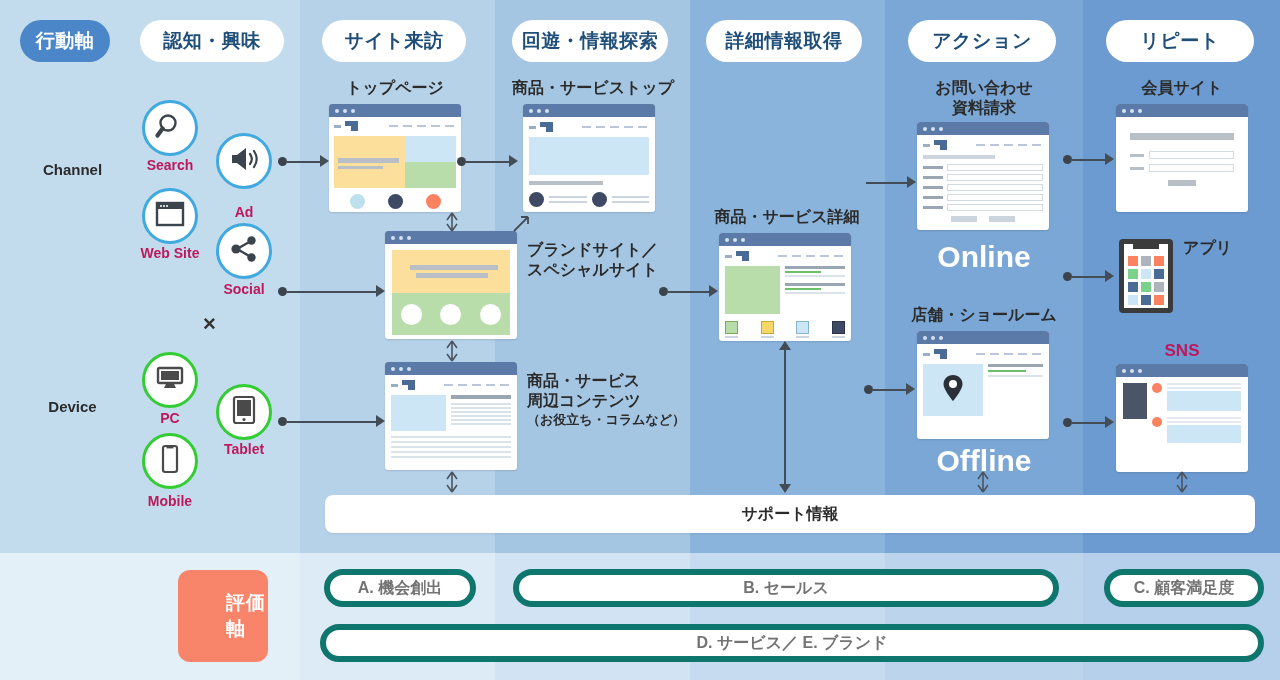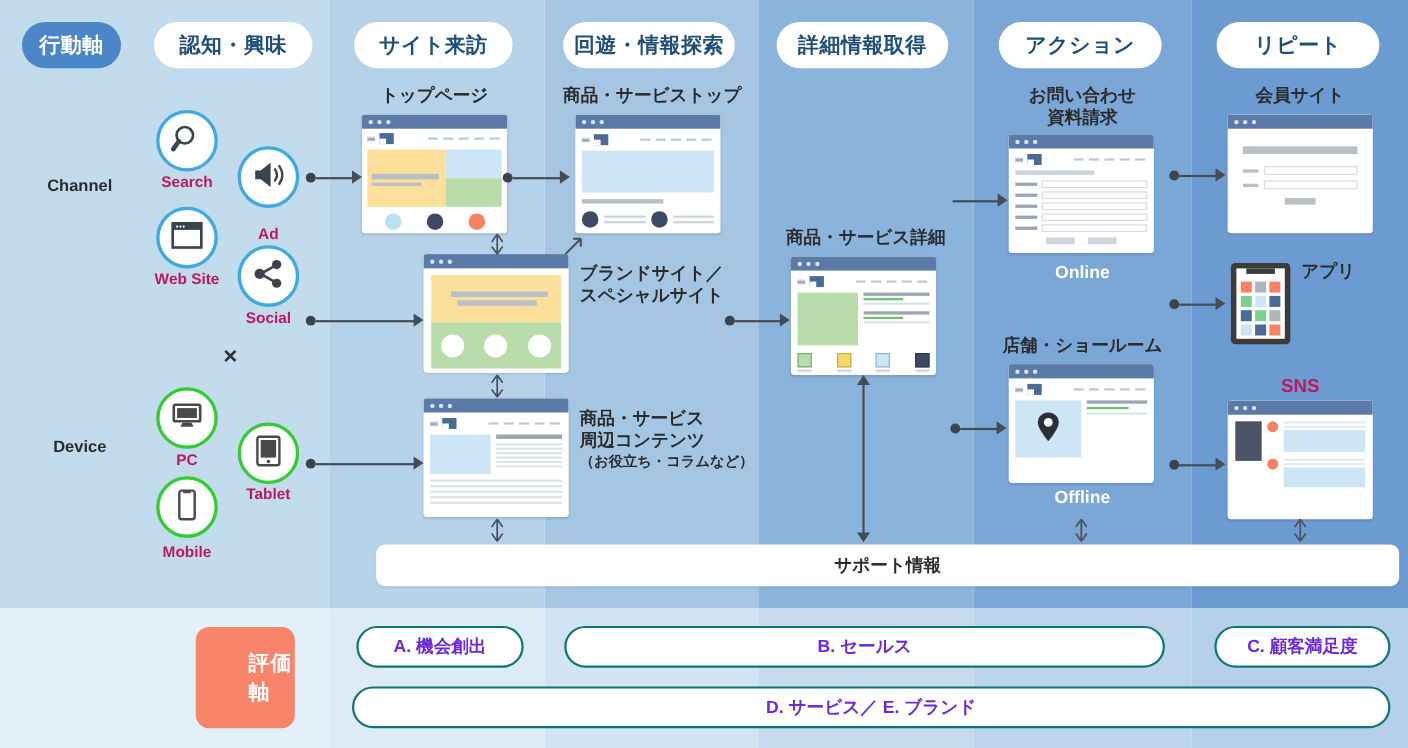--- a/index.html
+++ b/index.html
@@ -39,21 +39,21 @@
   .pill.axis { background:#4a86c8; color:#ffffff; }
 
   
   .lbl {
     position:absolute; color:#2b2b2b; font-weight:bold;
     line-height:1.22; white-space:pre; text-align:center;
   }
   .lbl.jp { font-size:16px; }
   .lbl.sm { font-size:13px; font-weight:bold; }
   .lbl.en { font-size:14px; font-weight:bold; color:#be185d; }
-  .lbl.white { color:#ffffff; font-size:16px; font-weight:bold; }
+  .lbl.white { color:#ffffff; font-size:30px; font-weight:bold; }
   .lbl.side { font-size:15px; font-weight:bold; color:#2b2b2b; }
   .lbl.left { text-align:left; }
 
   
   .chip {
     position:absolute; width:56px; height:56px; border-radius:50%;
     background:#ffffff; display:flex; align-items:center; justify-content:center;
   }
   .chip.blue { border:3px solid #3fa9e0; }
   .chip.green { border:3px solid #33cc33; }
@@ -100,23 +100,23 @@
   }
 
   
   .evalbox {
     position:absolute; background:#f8846a; color:#ffffff; border-radius:12px;
     display:flex; align-items:center; justify-content:center;
     font-size:19px; font-weight:bold; letter-spacing:1px;
   }
   .evalpill {
     position:absolute; height:38px; background:#ffffff;
-    border:2px solid #0f766e; border-radius:19px;
+    border:6px solid #0f766e; border-radius:19px;
     display:flex; align-items:center; justify-content:center;
-    font-size:16px; font-weight:bold; color:#6d28d9; white-space:nowrap;
+    font-size:16px; font-weight:bold; color:#737373; white-space:nowrap;
   }
 
   .xmark { position:absolute; font-size:22px; font-weight:bold; color:#333; }
 </style>
 </head>
 <body>
 
 <div id="stage">
 
   <div class="band b0"></div>
@@ -650,21 +650,21 @@
       <path d="M9 1 L4 8 M9 1 L14 8 M9 1 L9 21 M9 21 L4 14 M9 21 L14 14" fill="none" stroke="#4b545e" stroke-width="1.6"></path>
     </svg>
   </div>
 
   <div class="dbl" style="left:1173px; top:471px;">
     <svg width="18" height="22" viewBox="0 0 18 22">
       <path d="M9 1 L4 8 M9 1 L14 8 M9 1 L9 21 M9 21 L4 14 M9 21 L14 14" fill="none" stroke="#4b545e" stroke-width="1.6"></path>
     </svg>
   </div>
 
-  <div class="supportbar" style="left:325px; top:495px; width:930px; height:38px;margin-left:17px;">サポート情報</div>
+  <div class="supportbar" style="left:325px; top:495px; width:930px; height:38px;">サポート情報</div>
 
   <div class="evalbox" style="left:178px; top:570px; width:90px; height:92px;padding-left:48px;">評価軸</div>
 
   <div class="evalpill" style="left:324px; top:569px; width:152px;">A. 機会創出</div>
   <div class="evalpill" style="left:513px; top:569px; width:546px;">B. セールス</div>
   <div class="evalpill" style="left:1104px; top:569px; width:160px;">C. 顧客満足度</div>
   <div class="evalpill" style="left:320px; top:624px; width:944px;">D. サービス／ E. ブランド</div>
 
 </div>
 

